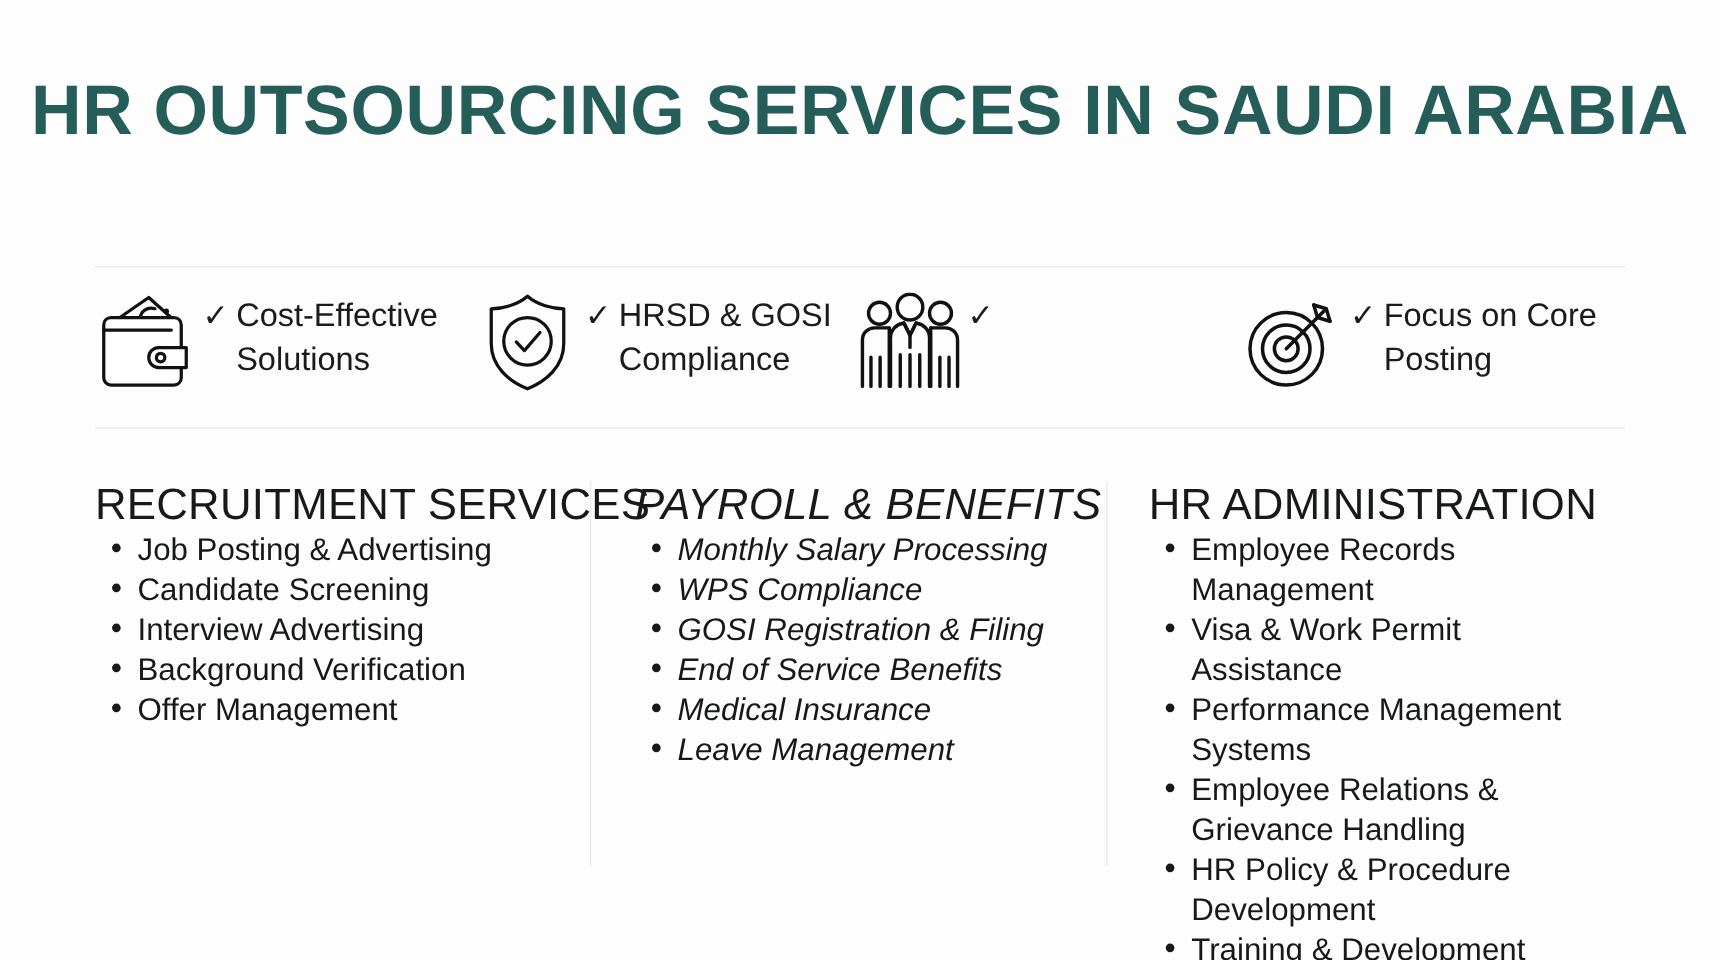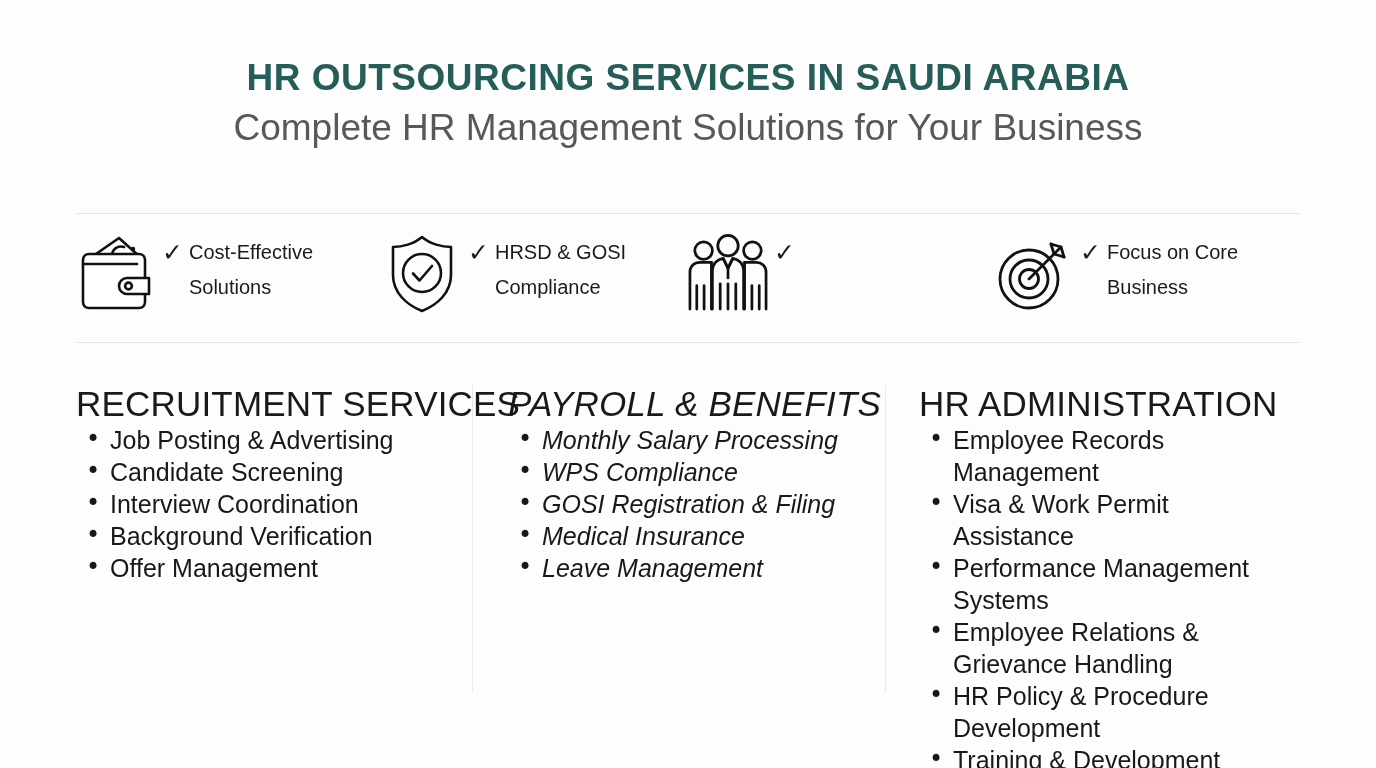--- a/index.html
+++ b/index.html
@@ -23,21 +23,21 @@
   .header {
     position: absolute;
     top: 58px;
     left: 0;
     width: 1376px;
     text-align: center;
   }
 
   .main-title {
     font-family: "Liberation Sans", sans-serif;
-    font-size: 37px;
+    font-size: 56px;
     font-weight: 700;
     letter-spacing: 0.5px;
     color: #255e58;
     line-height: 1.06;
     white-space: nowrap;
   }
 
   .sub-title {
     margin-top: 10px;
     font-family: "Liberation Sans", sans-serif;
@@ -91,21 +91,21 @@
   .feature-check {
     flex: 0 0 auto;
     font-size: 25px;
     line-height: 38px;
     color: #1b1b1b;
     font-family: "DejaVu Sans", sans-serif;
     padding-top: 2px;
   }
 
   .feature-label {
-    font-size: 20px;
+    font-size: 26px;
     line-height: 35px;
     color: #1b1b1b;
     font-weight: 400;
     max-width: 175px;
     padding-top: 3px;
   }
 
   
   .columns {
     position: absolute;
@@ -165,21 +165,20 @@
     font-family: "DejaVu Sans", sans-serif;
   }
 </style>
 </head>
 <body>
 
 <div class="page">
 
   <div class="header">
     <div class="main-title">HR OUTSOURCING SERVICES IN SAUDI ARABIA</div>
-    <div class="sub-title">Complete HR Management Solutions for Your Business</div>
   </div>
 
   <div class="hr-line hr-top"></div>
 
   <div class="features">
 
     <div class="feature">
       <span class="feature-icon">
         <svg width="78" height="80" viewBox="0 0 78 80" fill="none" stroke="#111" stroke-width="2.6" stroke-linecap="round" stroke-linejoin="round">
           <path d="M42 4 L16 22 L62 22 Z" fill="#fff"></path>
@@ -236,47 +235,48 @@
         <svg width="80" height="80" viewBox="0 0 80 80" fill="none" stroke="#111" stroke-width="2.8" stroke-linecap="round" stroke-linejoin="round">
           <circle cx="35" cy="45" r="29"></circle>
           <circle cx="35" cy="45" r="19"></circle>
           <circle cx="35" cy="45" r="9.5"></circle>
           <path d="M35 45 L67 13"></path>
           <path d="M57 10 L67 13 L70 23" fill="none"></path>
           <path d="M57 10 L60 20 L70 23" fill="none"></path>
         </svg>
       </span>
       <span class="feature-check">✓</span>
-      <span class="feature-label">Focus on Core Business</span>
+      <span class="feature-label">Focus on Core Posting</span>
     </div>
 
   </div>
 
   <div class="hr-line hr-bottom"></div>
 
   <div class="columns">
 
     <div class="col col-1">
       <div class="col-title">RECRUITMENT SERVICES</div>
       <ul class="col-list">
         <li>Job Posting &amp; Advertising</li>
         <li>Candidate Screening</li>
-        <li>Interview Coordination</li>
+        <li>Interview Advertising</li>
         <li>Background Verification</li>
         <li>Offer Management</li>
       </ul>
       <div class="v-divider"></div>
     </div>
 
     <div class="col col-2">
       <div class="col-title">PAYROLL &amp; BENEFITS</div>
       <ul class="col-list">
         <li>Monthly Salary Processing</li>
         <li>WPS Compliance</li>
         <li>GOSI Registration &amp; Filing</li>
+        <li>End of Service Benefits</li>
         <li>Medical Insurance</li>
         <li>Leave Management</li>
       </ul>
       <div class="v-divider"></div>
     </div>
 
     <div class="col col-3">
       <div class="col-title">HR ADMINISTRATION</div>
       <ul class="col-list">
         <li>Employee Records Management</li>

